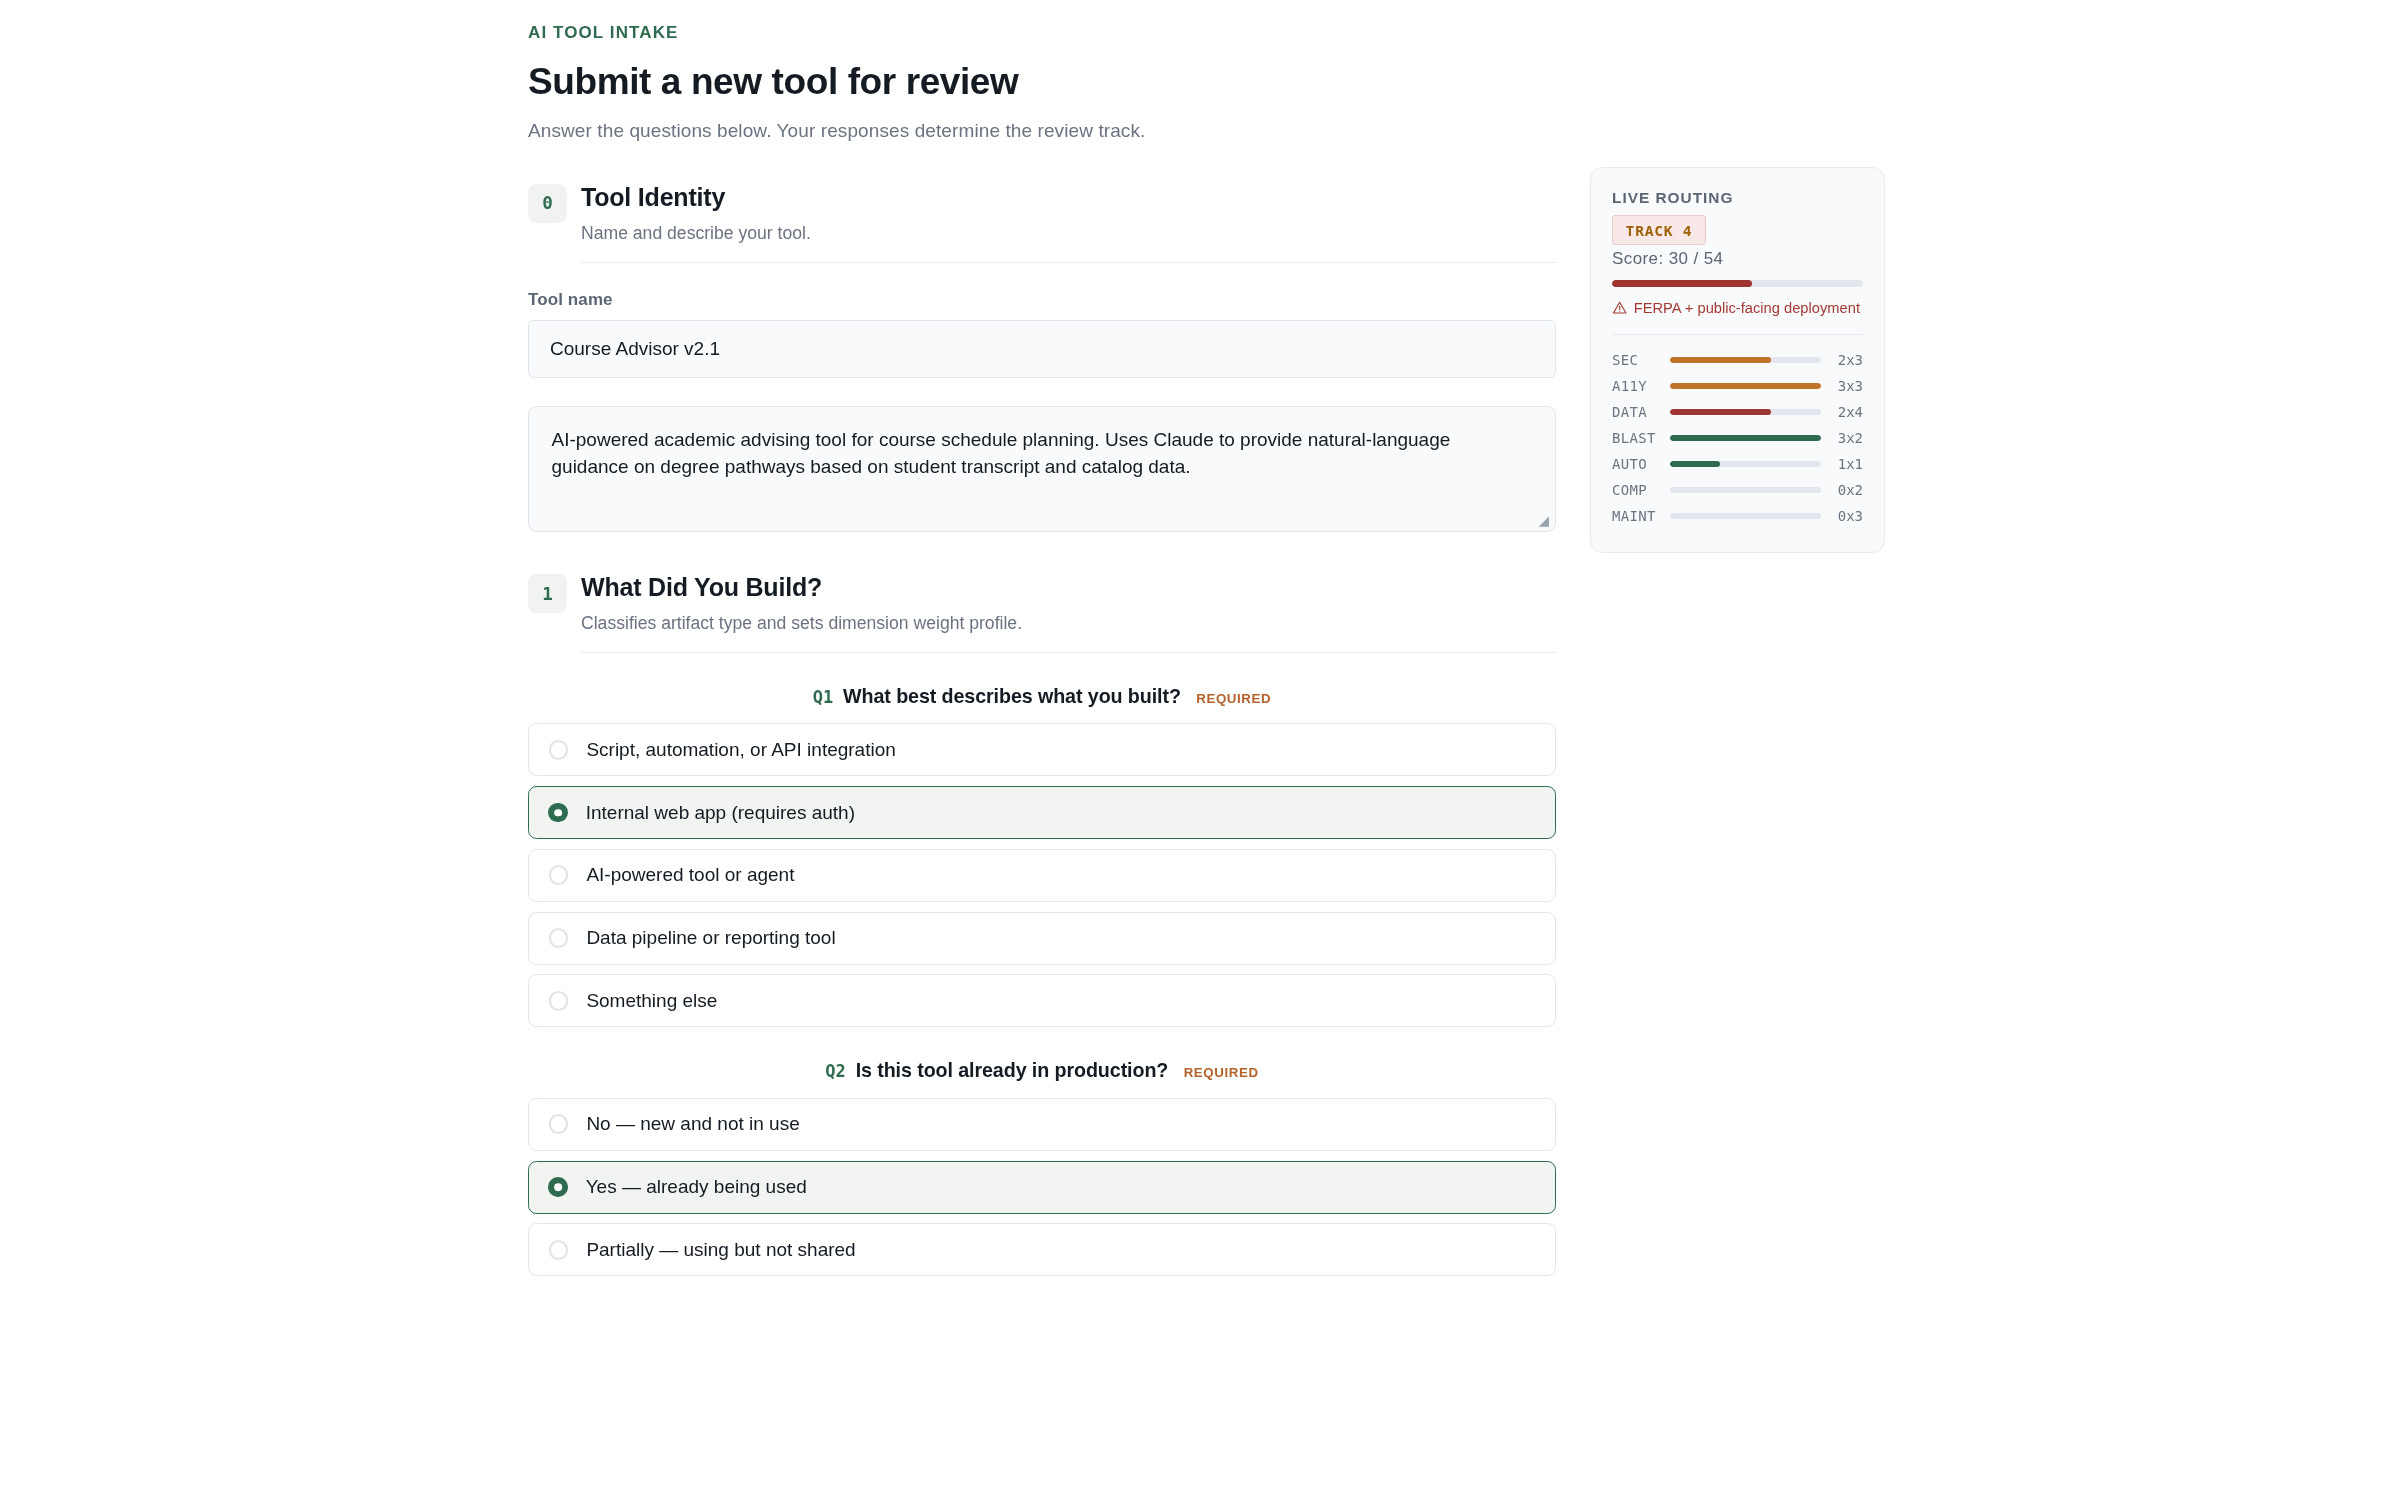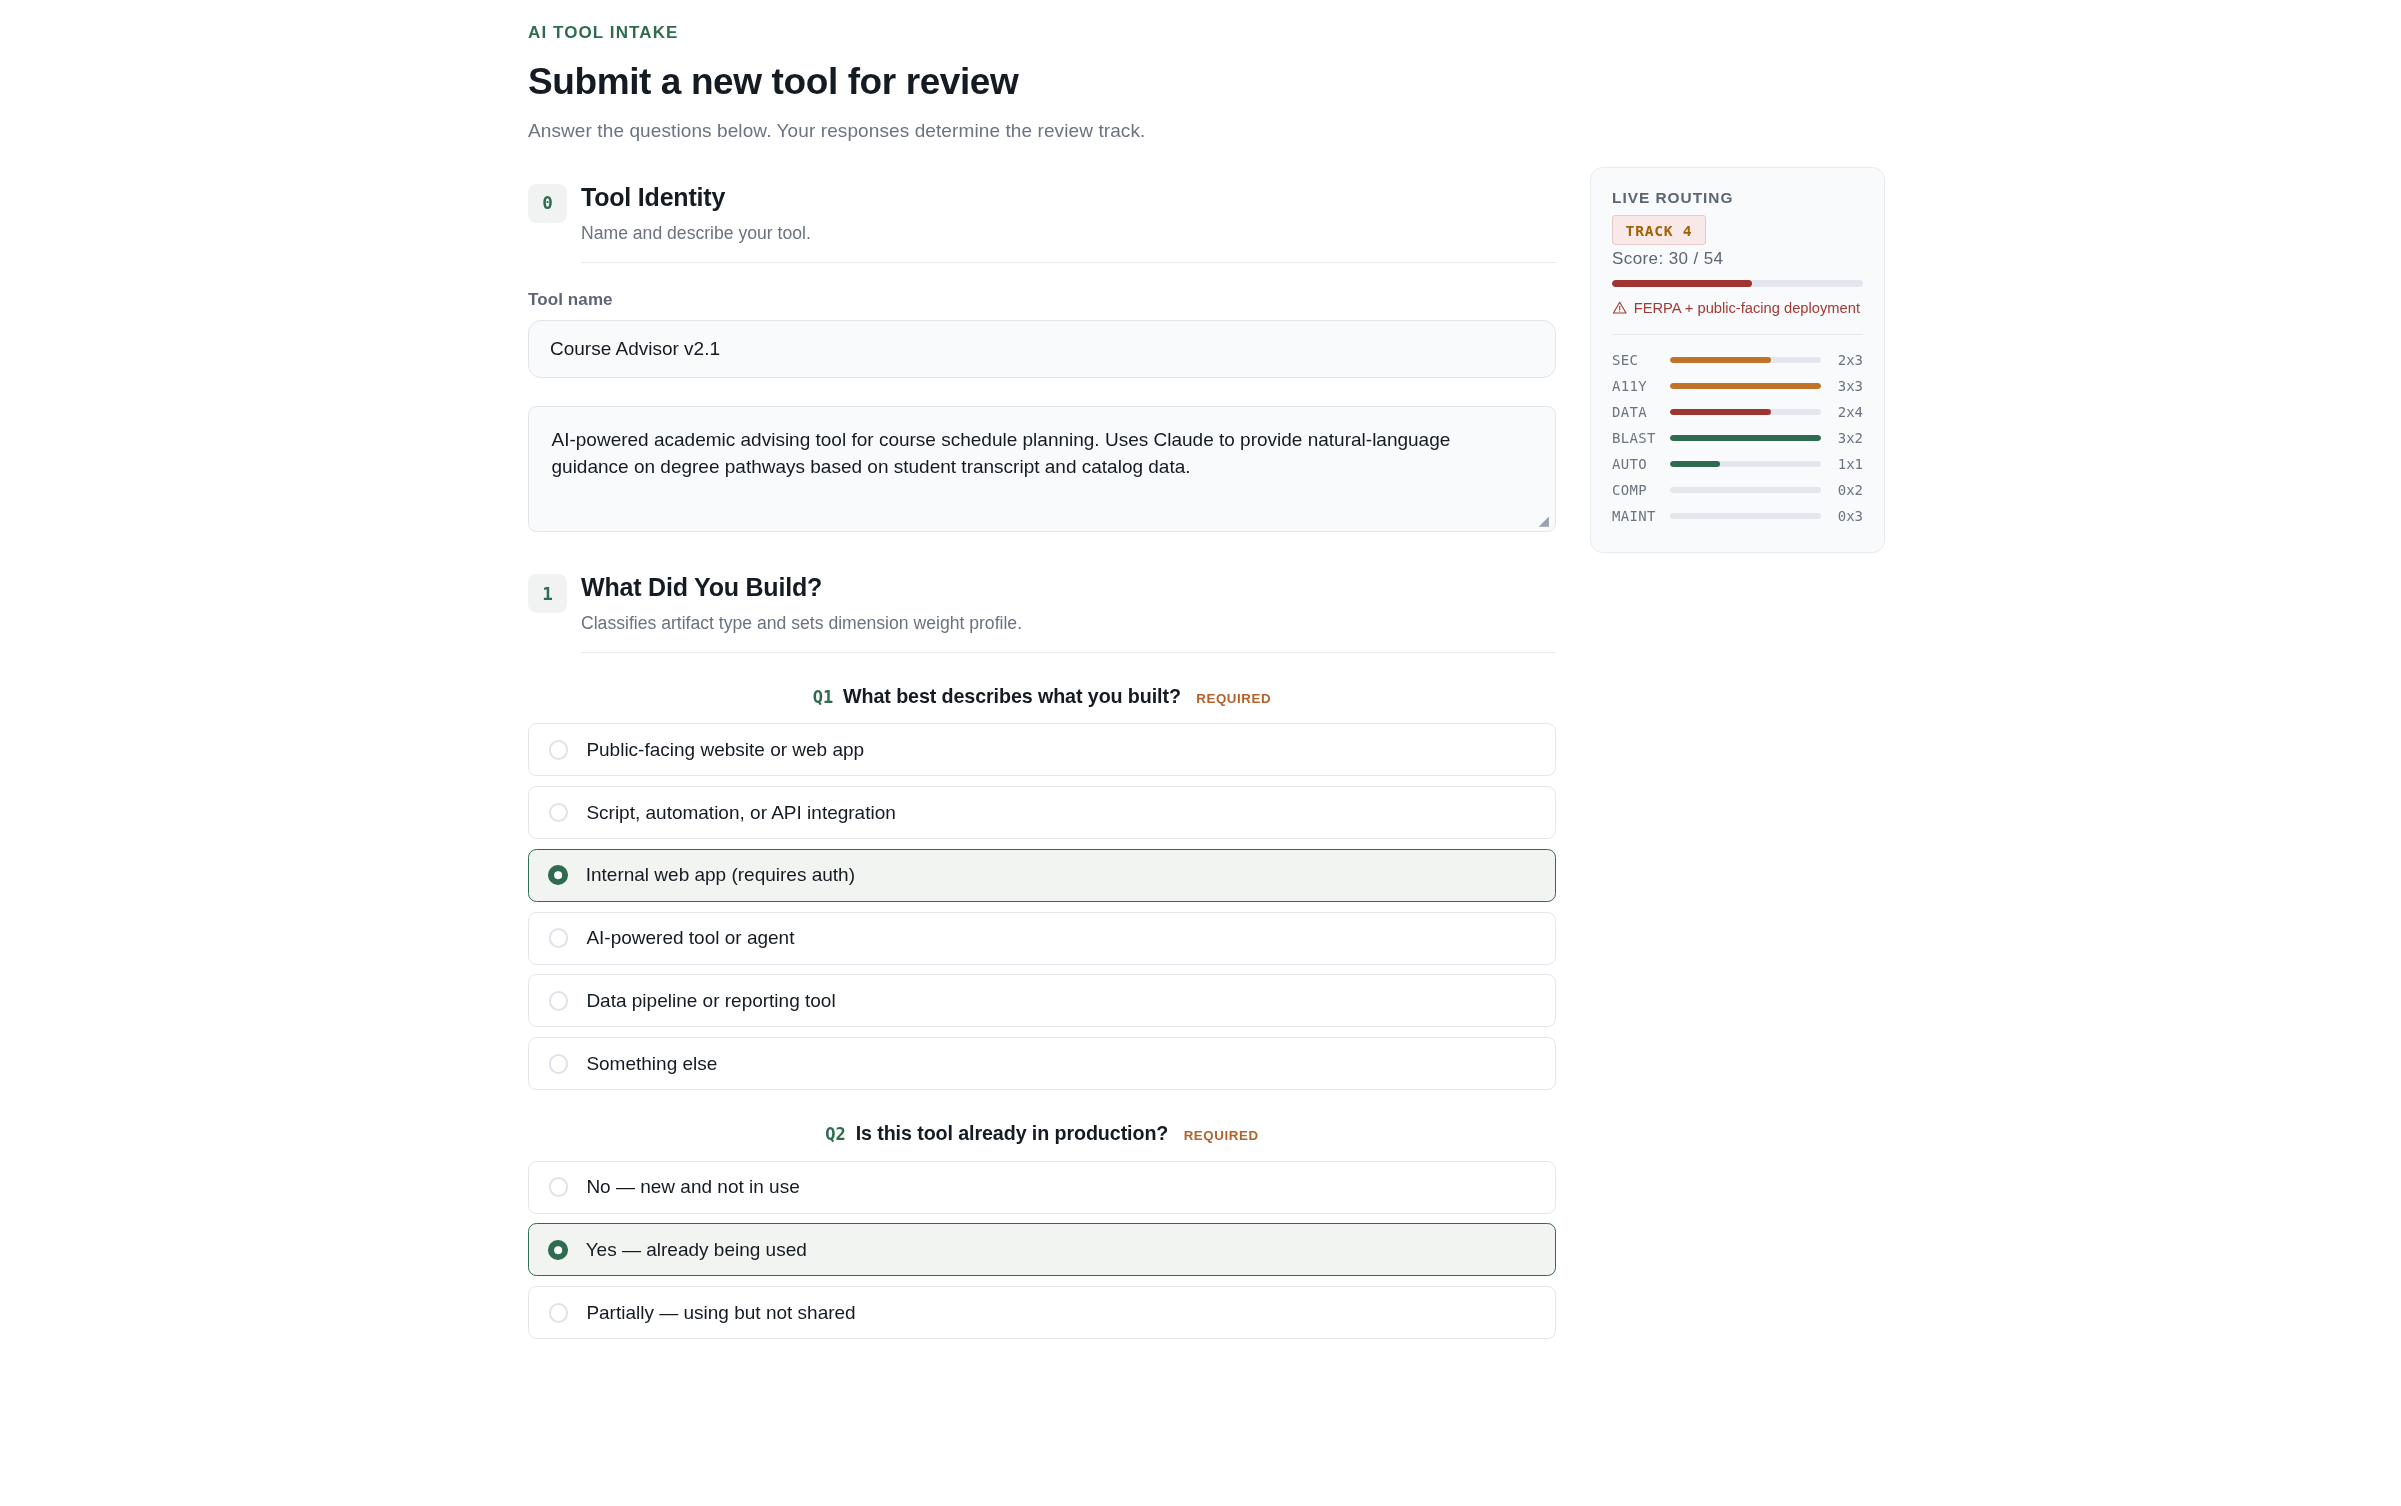--- a/index.html
+++ b/index.html
@@ -108,21 +108,21 @@
     font-size: 17px;
     font-weight: 700;
     color: #5b6573;
     letter-spacing: 0.1px;
   }
   .text-input {
     margin-top: 9.8px;
     width: 1028px;
     height: 58px;
     border: 0.7px solid #e1e5ea;
-    border-radius: 13px;
+    border-radius: 6px;
     background: #f8fafb;
     font-family: "Liberation Sans", sans-serif;
     font-size: 19px;
     color: #151b23;
     padding: 0 21px;
     display: flex;
     align-items: center;
   }
   .textarea-box {
     margin-top: 9.8px;
@@ -367,24 +367,20 @@
           </div>
           <div class="sec-rule"></div>
 
           <div class="question">
             <div class="q-head">
               <span class="q-num">Q1</span>
               <span class="q-text">What best describes what you built?</span>
               <span class="q-required">REQUIRED</span>
             </div>
             <div class="options">
-              <div class="opt">
-                <span class="radio"></span>
-                <span class="opt-label">Public-facing website or web app</span>
-              </div>
               <div class="opt">
                 <span class="radio"></span>
                 <span class="opt-label">Script, automation, or API integration</span>
               </div>
               <div class="opt selected">
                 <span class="radio"></span>
                 <span class="opt-label">Internal web app (requires auth)</span>
               </div>
               <div class="opt">
                 <span class="radio"></span>

